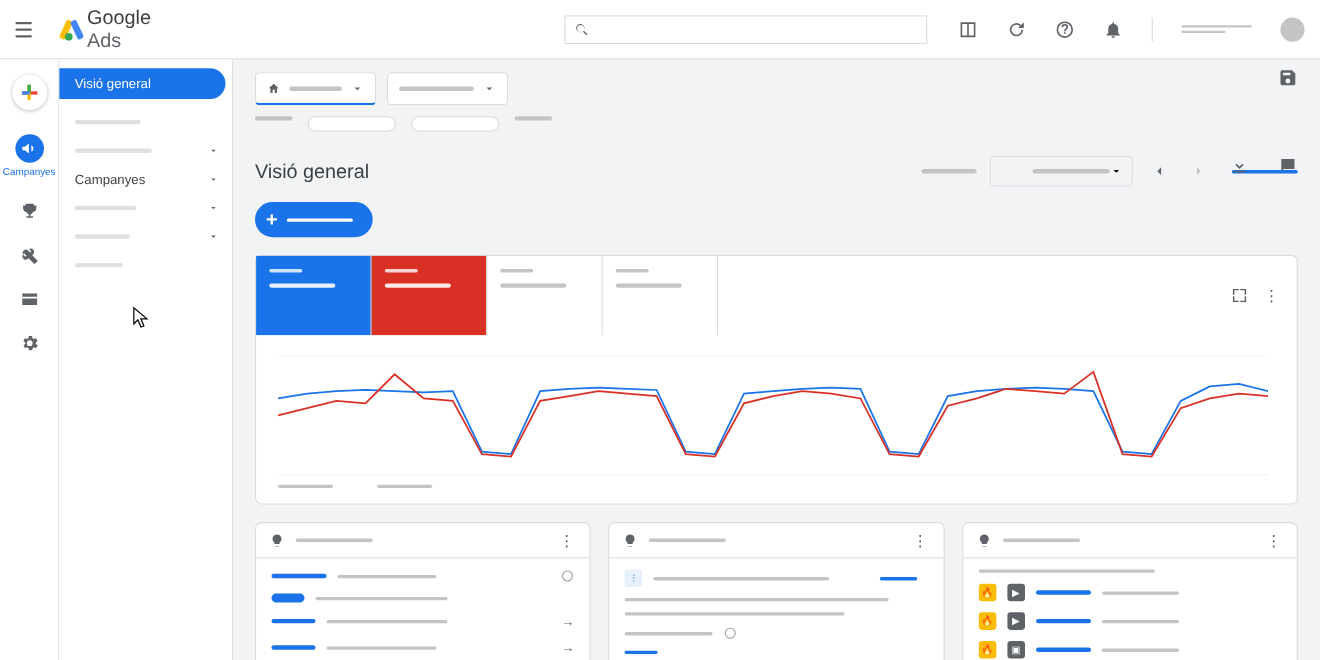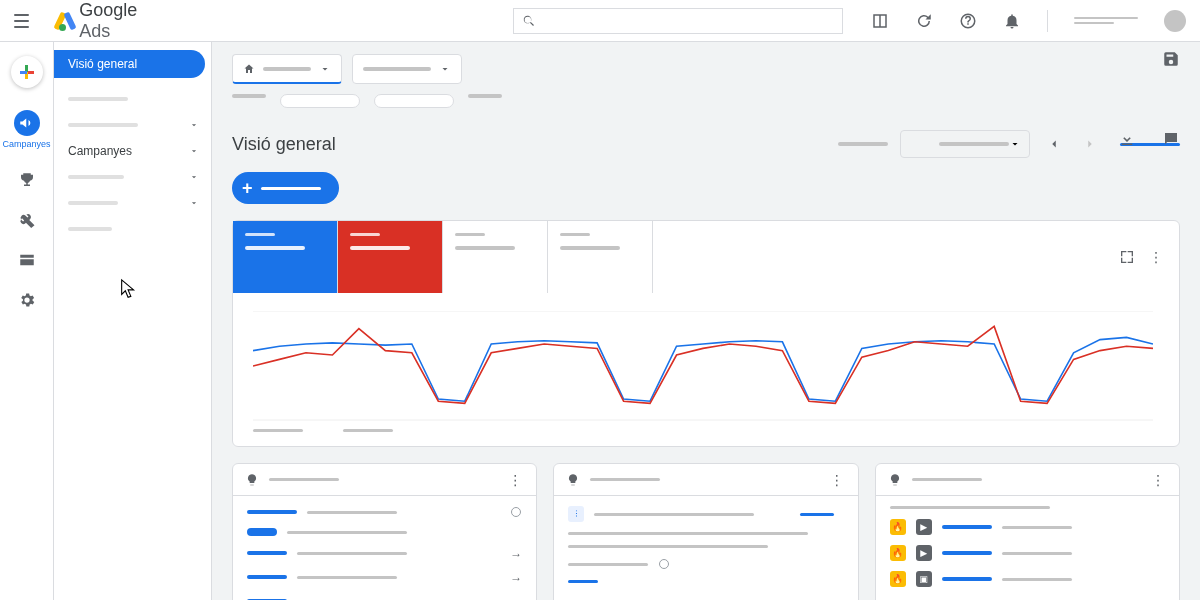--- a/index.html
+++ b/index.html
@@ -1,21 +1,21 @@
 <!DOCTYPE html>
 <html><head>
 <meta charset="utf-8">
 <style>
 :root{
   --blue:#1a73e8; --red:#d93025; --g:#5f6368; --lg:#e0e0e0; --bg:#f1f3f4;
   --border:#dadce0; --white:#fff;
 }
 *{box-sizing:border-box;font-family:Arial,Helvetica,sans-serif}
 html,body{margin:0;padding:0;width:1200px;height:600px;overflow:hidden;background:var(--bg)}
-.topbar{height:42px;background:var(--white);border-bottom:1px solid var(--border);display:flex;align-items:center;padding:0 14px;gap:28px}
+.topbar{height:54px;background:var(--white);border-bottom:1px solid var(--border);display:flex;align-items:center;padding:0 14px;gap:28px}
 .hamburger{width:18px;height:14px;display:flex;flex-direction:column;justify-content:space-between}
 .hamburger span{height:2px;background:var(--g);border-radius:1px}
 .logo{display:flex;align-items:center;gap:6px}
 .logo-mark{position:relative;width:20px;height:20px}
 .lm-a,.lm-b,.lm-c{position:absolute;border-radius:2px}
 .lm-a{width:6px;height:18px;background:#fbbc04;left:0;top:1px;transform:rotate(25deg)}
 .lm-b{width:6px;height:18px;background:#4285f4;left:10px;top:1px;transform:rotate(-25deg)}
 .lm-c{width:7px;height:7px;border-radius:50%;background:#34a853;left:2px;top:13px}
 .logo-text{font-size:18px;color:#5f6368}
 .logo-text b{color:#3c4043;font-weight:500}

